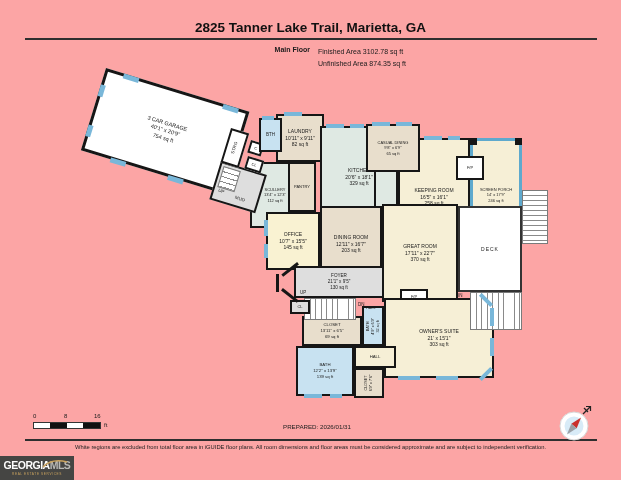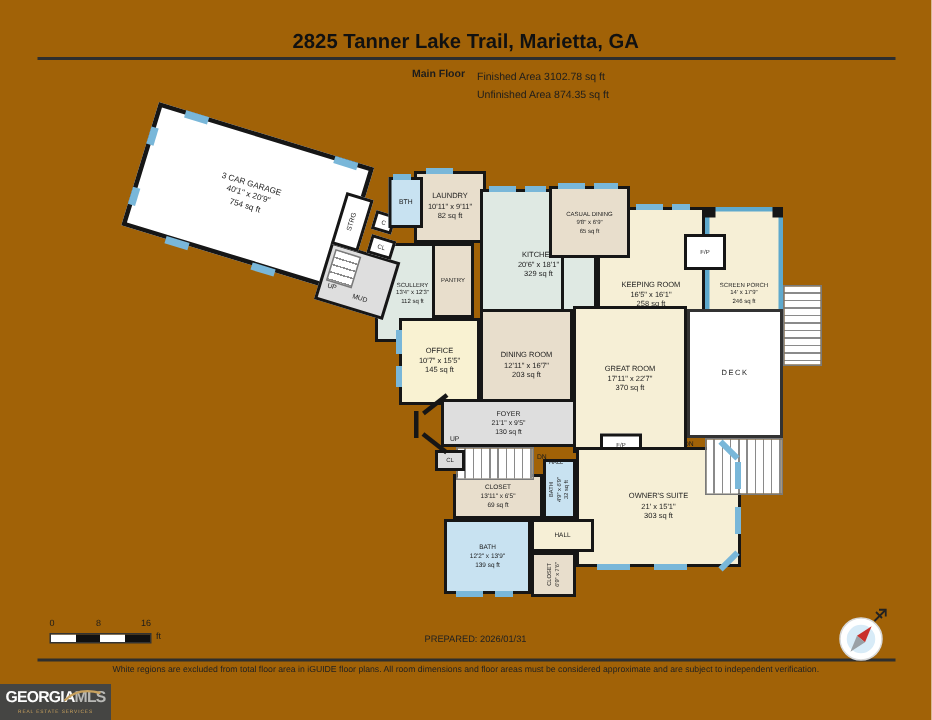--- a/index.html
+++ b/index.html
@@ -1,16 +1,16 @@
 <!DOCTYPE html>
 <html><head>
 <meta charset="utf-8">
 <style>
   html,body{margin:0;padding:0;background:#fff;}
-  .page{position:relative;width:621px;height:480px;background:#a16207;overflow:hidden;
+  .page{position:relative;width:621px;height:480px;background:#fca5a5;overflow:hidden;
         font-family:"Liberation Sans",sans-serif;color:#1c1c1c;}
   .abs{position:absolute;}
   .title{position:absolute;left:0;top:20px;width:621px;text-align:center;
          font-size:13.5px;font-weight:bold;color:#111;}
   .rule{position:absolute;background:#2e2e2e;}
   .floor-label{position:absolute;left:240px;top:46px;width:70px;text-align:right;
                font-size:7px;font-weight:bold;}
   .area-lines{position:absolute;left:318px;top:46px;font-size:7px;line-height:1.7;}
   .area-lines span{display:block;}
   

